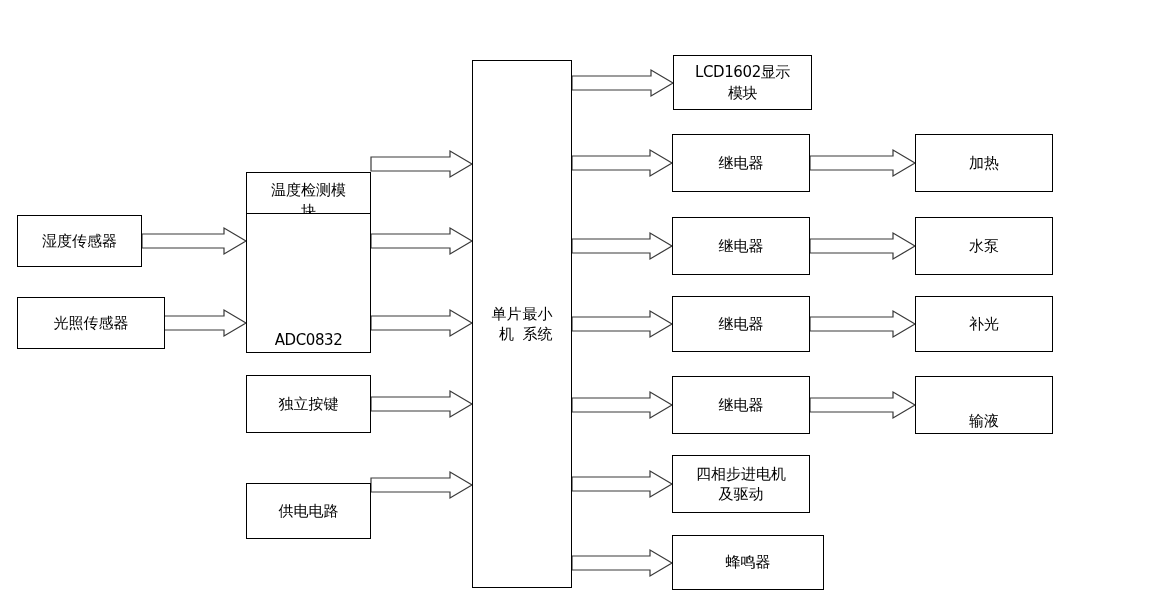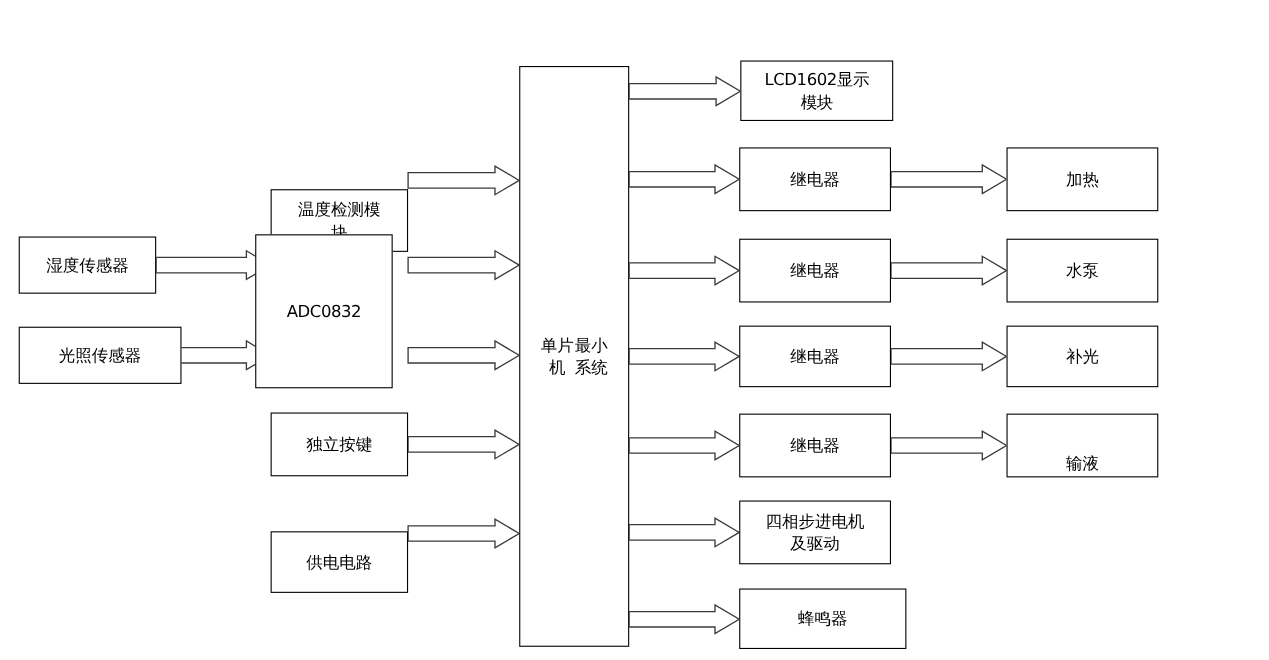--- a/index.html
+++ b/index.html
@@ -102,21 +102,21 @@
   <div class="block" style="left:17px; top:215px; width:125px; height:52px;">
     <span class="label">湿度传感器</span>
   </div>
   <div class="block" style="left:17px; top:297px; width:148px; height:52px;">
     <span class="label">光照传感器</span>
   </div>
 
   <div class="block" style="left:246px; top:136px; width:125px; height:57px;margin-top:36px;">
     <span class="label">温度检测模块</span>
   </div>
-  <div class="block latin" style="left:232px; top:213px; width:125px; height:140px;">
+  <div class="block latin" style="left:246px; top:213px; width:125px; height:140px;align-items:flex-end;">
     <span class="label">ADC0832</span>
   </div>
   <div class="block" style="left:246px; top:375px; width:125px; height:58px;">
     <span class="label">独立按键</span>
   </div>
   <div class="block" style="left:246px; top:456px; width:125px; height:56px;margin-top:27px;">
     <span class="label">供电电路</span>
   </div>
 
   <div class="block tall" style="left:472px; top:60px; width:100px; height:528px; flex-direction:row;">

